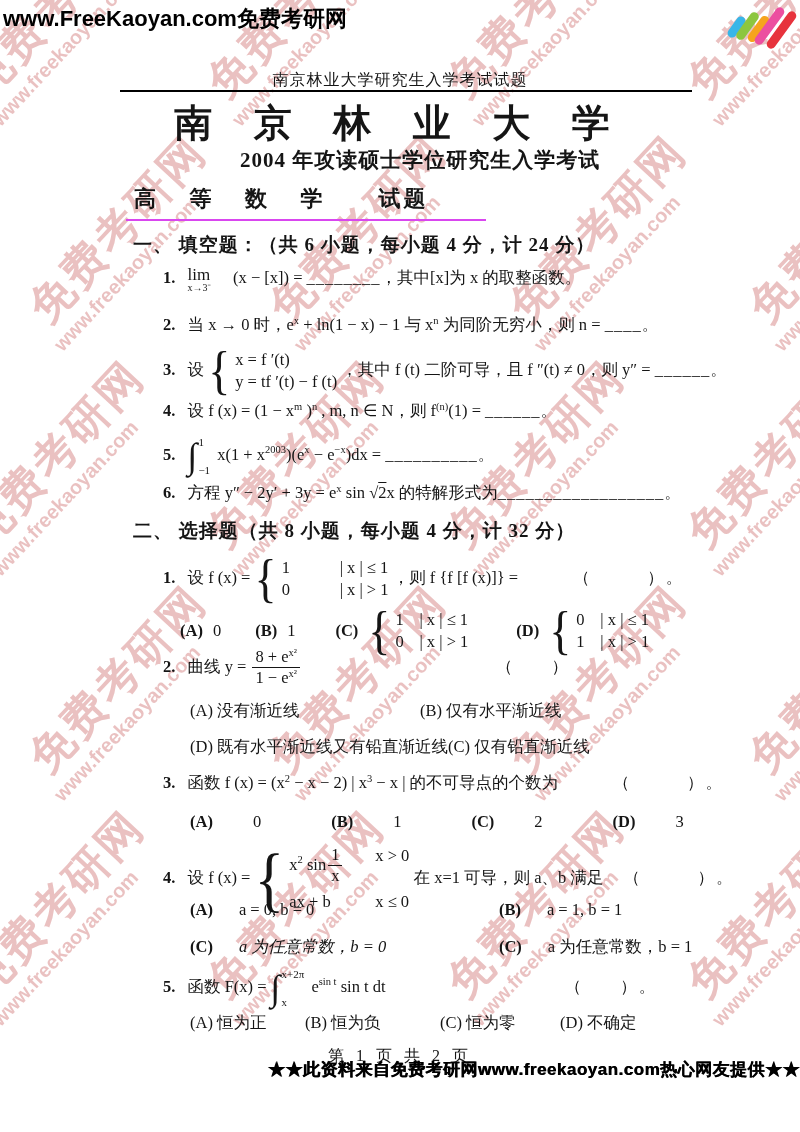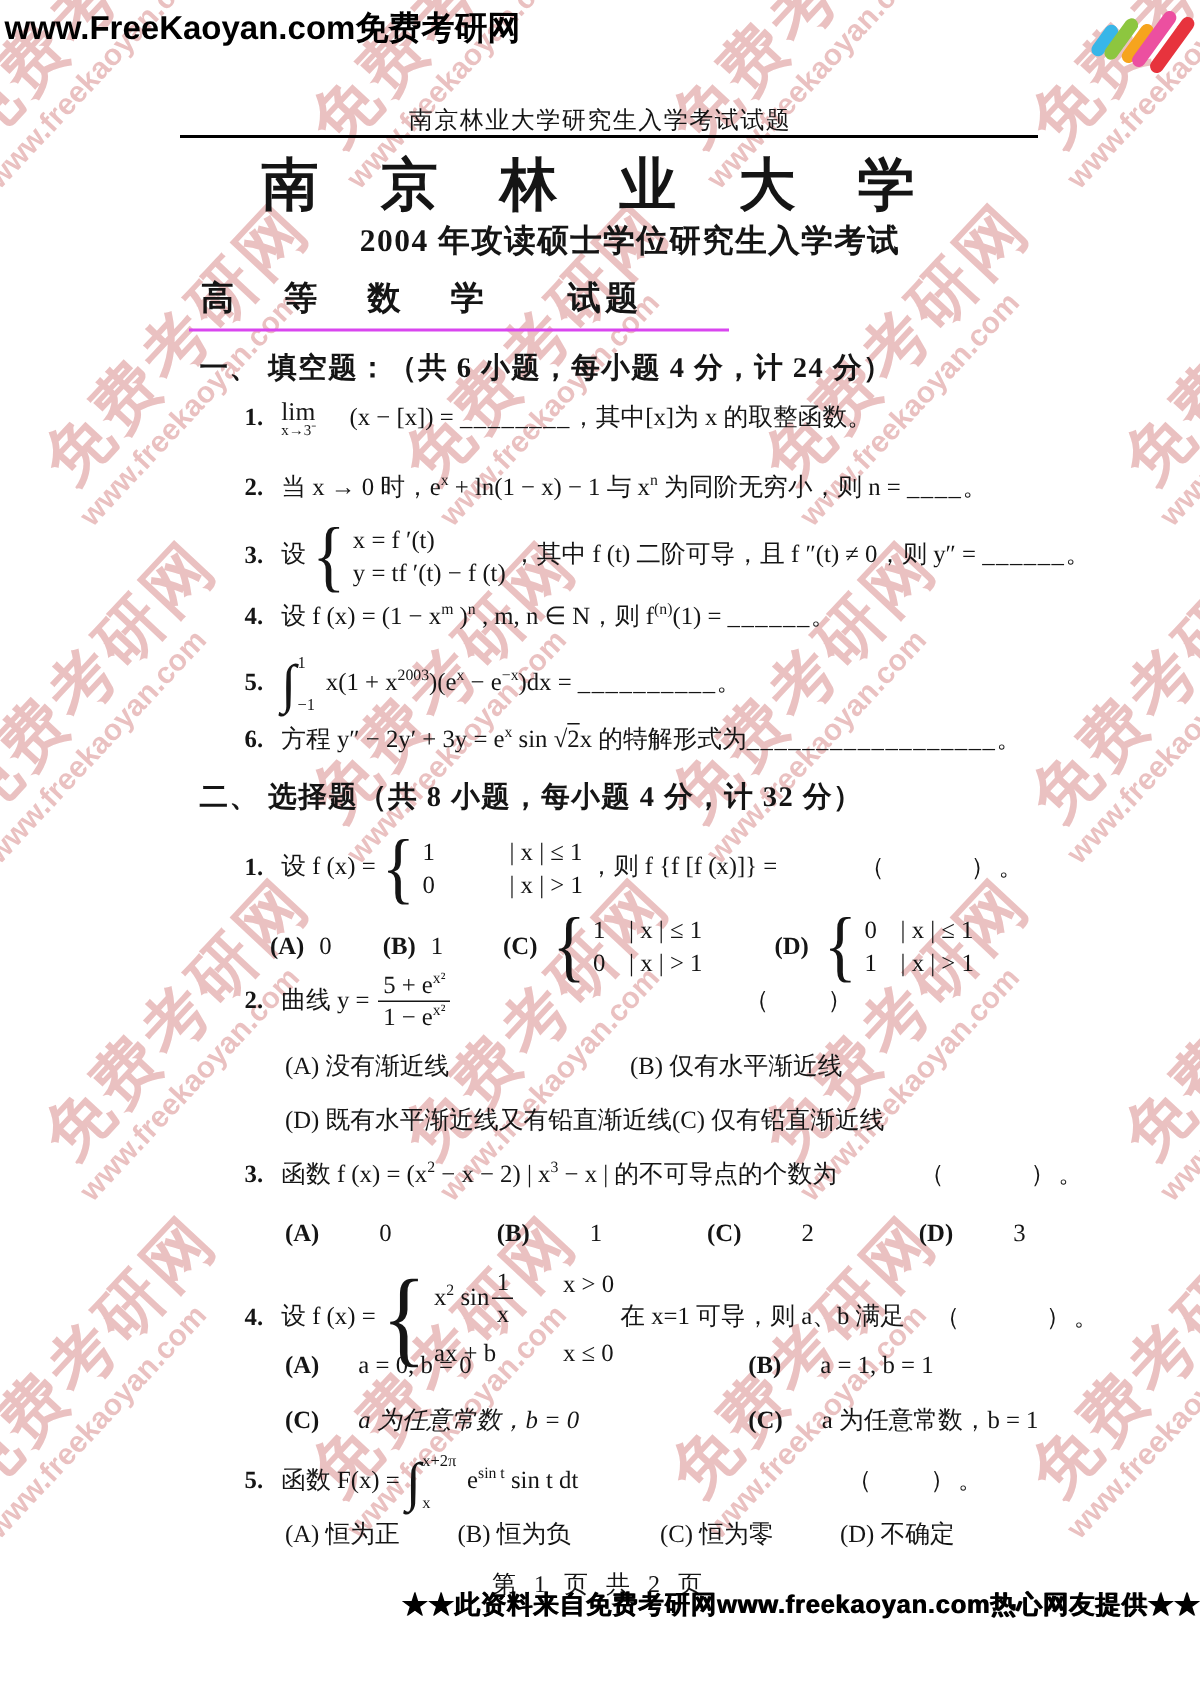--- a/index.html
+++ b/index.html
@@ -264,21 +264,21 @@
               <span>| x | &gt; 1</span>
             </span>
         </span>
       </span>
     </div>
 
     <div class="abs q" style="top:648px;left:163px;">
       <span class="qno">2.</span>
       <span>曲线 y = </span>
       <span class="frac">
-        <span class="num"><span>5 + e</span><span class="sup">x²</span></span>
+        <span class="num"><span>8 + e</span><span class="sup">x²</span></span>
         <span class="den"><span>1 − e</span><span class="sup">x²</span></span>
       </span>
       <span class="paren" style="margin-left:190px;">（　　）</span>
     </div>
     <div class="abs q optrow" style="top:700px;left:190px;">
       <span style="width:230px;display:inline-block;">(A) 没有渐近线</span>
       <span>(B) 仅有水平渐近线</span>
     </div>
     <div class="abs q optrow" style="top:736px;left:190px;">
       <span>(D) 既有水平渐近线又有铅直渐近线</span>

